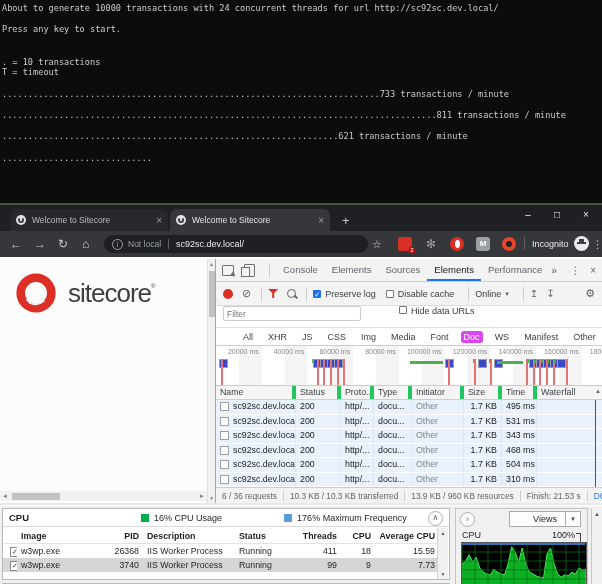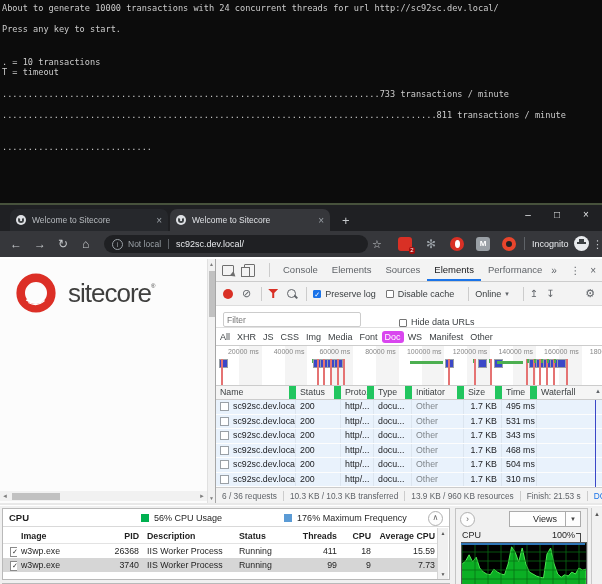--- a/index.html
+++ b/index.html
@@ -84,39 +84,39 @@
   .i-funnel{width:10px;height:9px;background:#d93025;clip-path:polygon(0 0,100% 0,60% 45%,60% 100%,40% 100%,40% 45%);margin-right:9px}
   .i-lens{width:7px;height:7px;border:1.4px solid #5f6368;border-radius:50%;position:relative;margin-right:4px}
   .i-lens::after{content:"";position:absolute;left:6px;top:6px;width:4px;height:1.5px;background:#5f6368;transform:rotate(45deg)}
   .cbx{width:8px;height:8px;border:1px solid #757575;border-radius:1px;background:#fff;margin-right:4px;box-sizing:border-box;
        font-size:7px;line-height:7px;text-align:center;color:#fff}
   .cbx.on{background:#1a73e8;border-color:#1a73e8}
   .dd-arrow{font-size:7px;color:#5f6368;margin-left:4px}
   .io-arrow{font-size:10px;color:#5f6368}
   .i-gear{margin-left:auto;color:#5f6368;font-size:11px}
   .dt-row3{position:absolute;left:0;top:47px;width:100%;height:22px;background:#fff;border-bottom:1px solid #e0e0e0;
-           box-sizing:border-box;display:flex;align-items:flex-end;padding:0 7px;font-size:9px;color:#3c4043}
+           box-sizing:border-box;display:flex;align-items:flex-start;padding:0 7px;font-size:9px;color:#3c4043}
   .filter-input{width:130px;height:13px;border:1px solid #ccc;border-radius:2px;font-size:8.5px;padding:0 3px;
            font-family:"Liberation Sans",sans-serif;color:#333;margin-right:38px}
   .dt-row4{position:absolute;left:0;top:69px;width:100%;height:18px;background:#fff;border-bottom:1px solid #ccc;
-           box-sizing:border-box;display:flex;align-items:center;gap:1px;padding:0 1px;font-size:9px;color:#3c4043}
+           box-sizing:border-box;display:flex;align-items:center;gap:9px;padding:0 24px;font-size:9px;color:#3c4043}
   .pill{display:inline-block;line-height:12px;padding:0 3px;border-radius:3px}
   .pill.sel{background:#d946ef;color:#fff}
   .dt-overview{position:absolute;left:0;top:87px;width:100%;height:40px;border-bottom:1px solid #ccc;box-sizing:border-box;
       overflow:hidden;background:repeating-linear-gradient(90deg,#ffffff 0 22.9px,#f4f4f4 22.9px 45.7px)}
   .tick{position:absolute;top:2px;transform:translateX(-100%);font-size:7px;color:#888;white-space:nowrap;padding-right:3px}
   .ovbar{position:absolute;top:13px;bottom:0;width:2px}
   .ovbar.cb{background:#3b48c8}
   .ovbar.cr{background:#e57373}
   .ovbar.cg{background:#4caf50;bottom:auto;height:4px}
   .ovseg{position:absolute;top:15px;height:3px;background:#4caf50}
   .grid8{display:grid;grid-template-columns:80px 45px 33px 38px 52px 38px 35px 66px}
   .dt-thead{position:absolute;left:0;top:127px;width:100%;height:14px;background:#f5f5f5;border-bottom:1px solid #ccc;
      box-sizing:border-box;font-size:8.8px;color:#3c4043}
-  .hcell{border-right:7px solid #22c55e;padding:1px 4px;white-space:nowrap;overflow:hidden;box-sizing:border-box}
+  .hcell{border-right:4px solid #22c55e;padding:1px 4px;white-space:nowrap;overflow:hidden;box-sizing:border-box}
   .hcell.wf{border-right:none;position:relative}
   .sortind{position:absolute;right:2px;top:2px;font-size:6px;color:#5f6368}
   .dt-rows{position:absolute;left:0;top:141px;width:100%;height:87px;position:absolute}
   .nrow{height:13.5px;border-bottom:1px solid #fdfdfd;background:#e9f2fc;font-size:8.8px;color:#202124;align-items:center}
   .ncell{border-right:1px solid #dce5ef;padding:0 4px;white-space:nowrap;overflow:hidden;box-sizing:border-box;line-height:13.5px}
   .c-name{display:flex;align-items:center;gap:4px}
   .cb{width:7px;height:7px;border:1px solid #9aa0a6;background:#fff;flex:0 0 auto;display:inline-block}
   .c-init{color:#80868b}
   .c-size,.c-time{text-align:right}
   .c-wf{position:relative;border-right:none}
@@ -172,20 +172,21 @@
       <div class="tline">Press any key to start.</div>
       <div class="tline">&nbsp;</div>
       <div class="tline">&nbsp;</div>
       <div class="tline">. = 10 transactions</div>
       <div class="tline">T = timeout</div>
       <div class="tline">&nbsp;</div>
       <div class="tline">.........................................................................733 transactions / minute</div>
       <div class="tline">&nbsp;</div>
       <div class="tline">....................................................................................811 transactions / minute</div>
       <div class="tline">&nbsp;</div>
+      <div class="tline">.................................................................621 transactions / minute</div>
       <div class="tline">&nbsp;</div>
       <div class="tline">.............................</div>
     </div>
 </div>
 
 <div id="browser" class="abs">
   <div class="win-edge abs"></div>
   <div class="tabstrip abs">
     <div class="tab inactive" style="left:10px;width:158px">
       <span class="fav"></span>
@@ -399,21 +400,21 @@
     <span class="sb-item">Finish: 21.53 s</span>
     <span class="sb-item domc">DOMCo</span>
   </div>
 </div>
 
 <div id="resmon" class="abs">
   <div class="rm-panel">
     <div class="rm-head">
       <span class="rm-title">CPU</span>
       <span class="swatch" style="background:#00b050;margin-left:112px"></span>
-      <span>56% CPU Usage</span>
+      <span>16% CPU Usage</span>
       <span class="swatch" style="background:#5b9bd5;margin-left:62px"></span>
       <span>176% Maximum Frequency</span>
       <span class="rm-chev">∧</span>
     </div>
     <div class="rm-thead gridrm">
       <span class="rmh"></span>
       <span class="rmh">Image</span>
       <span class="rmh num">PID</span>
       <span class="rmh">Description</span>
       <span class="rmh">Status</span>

